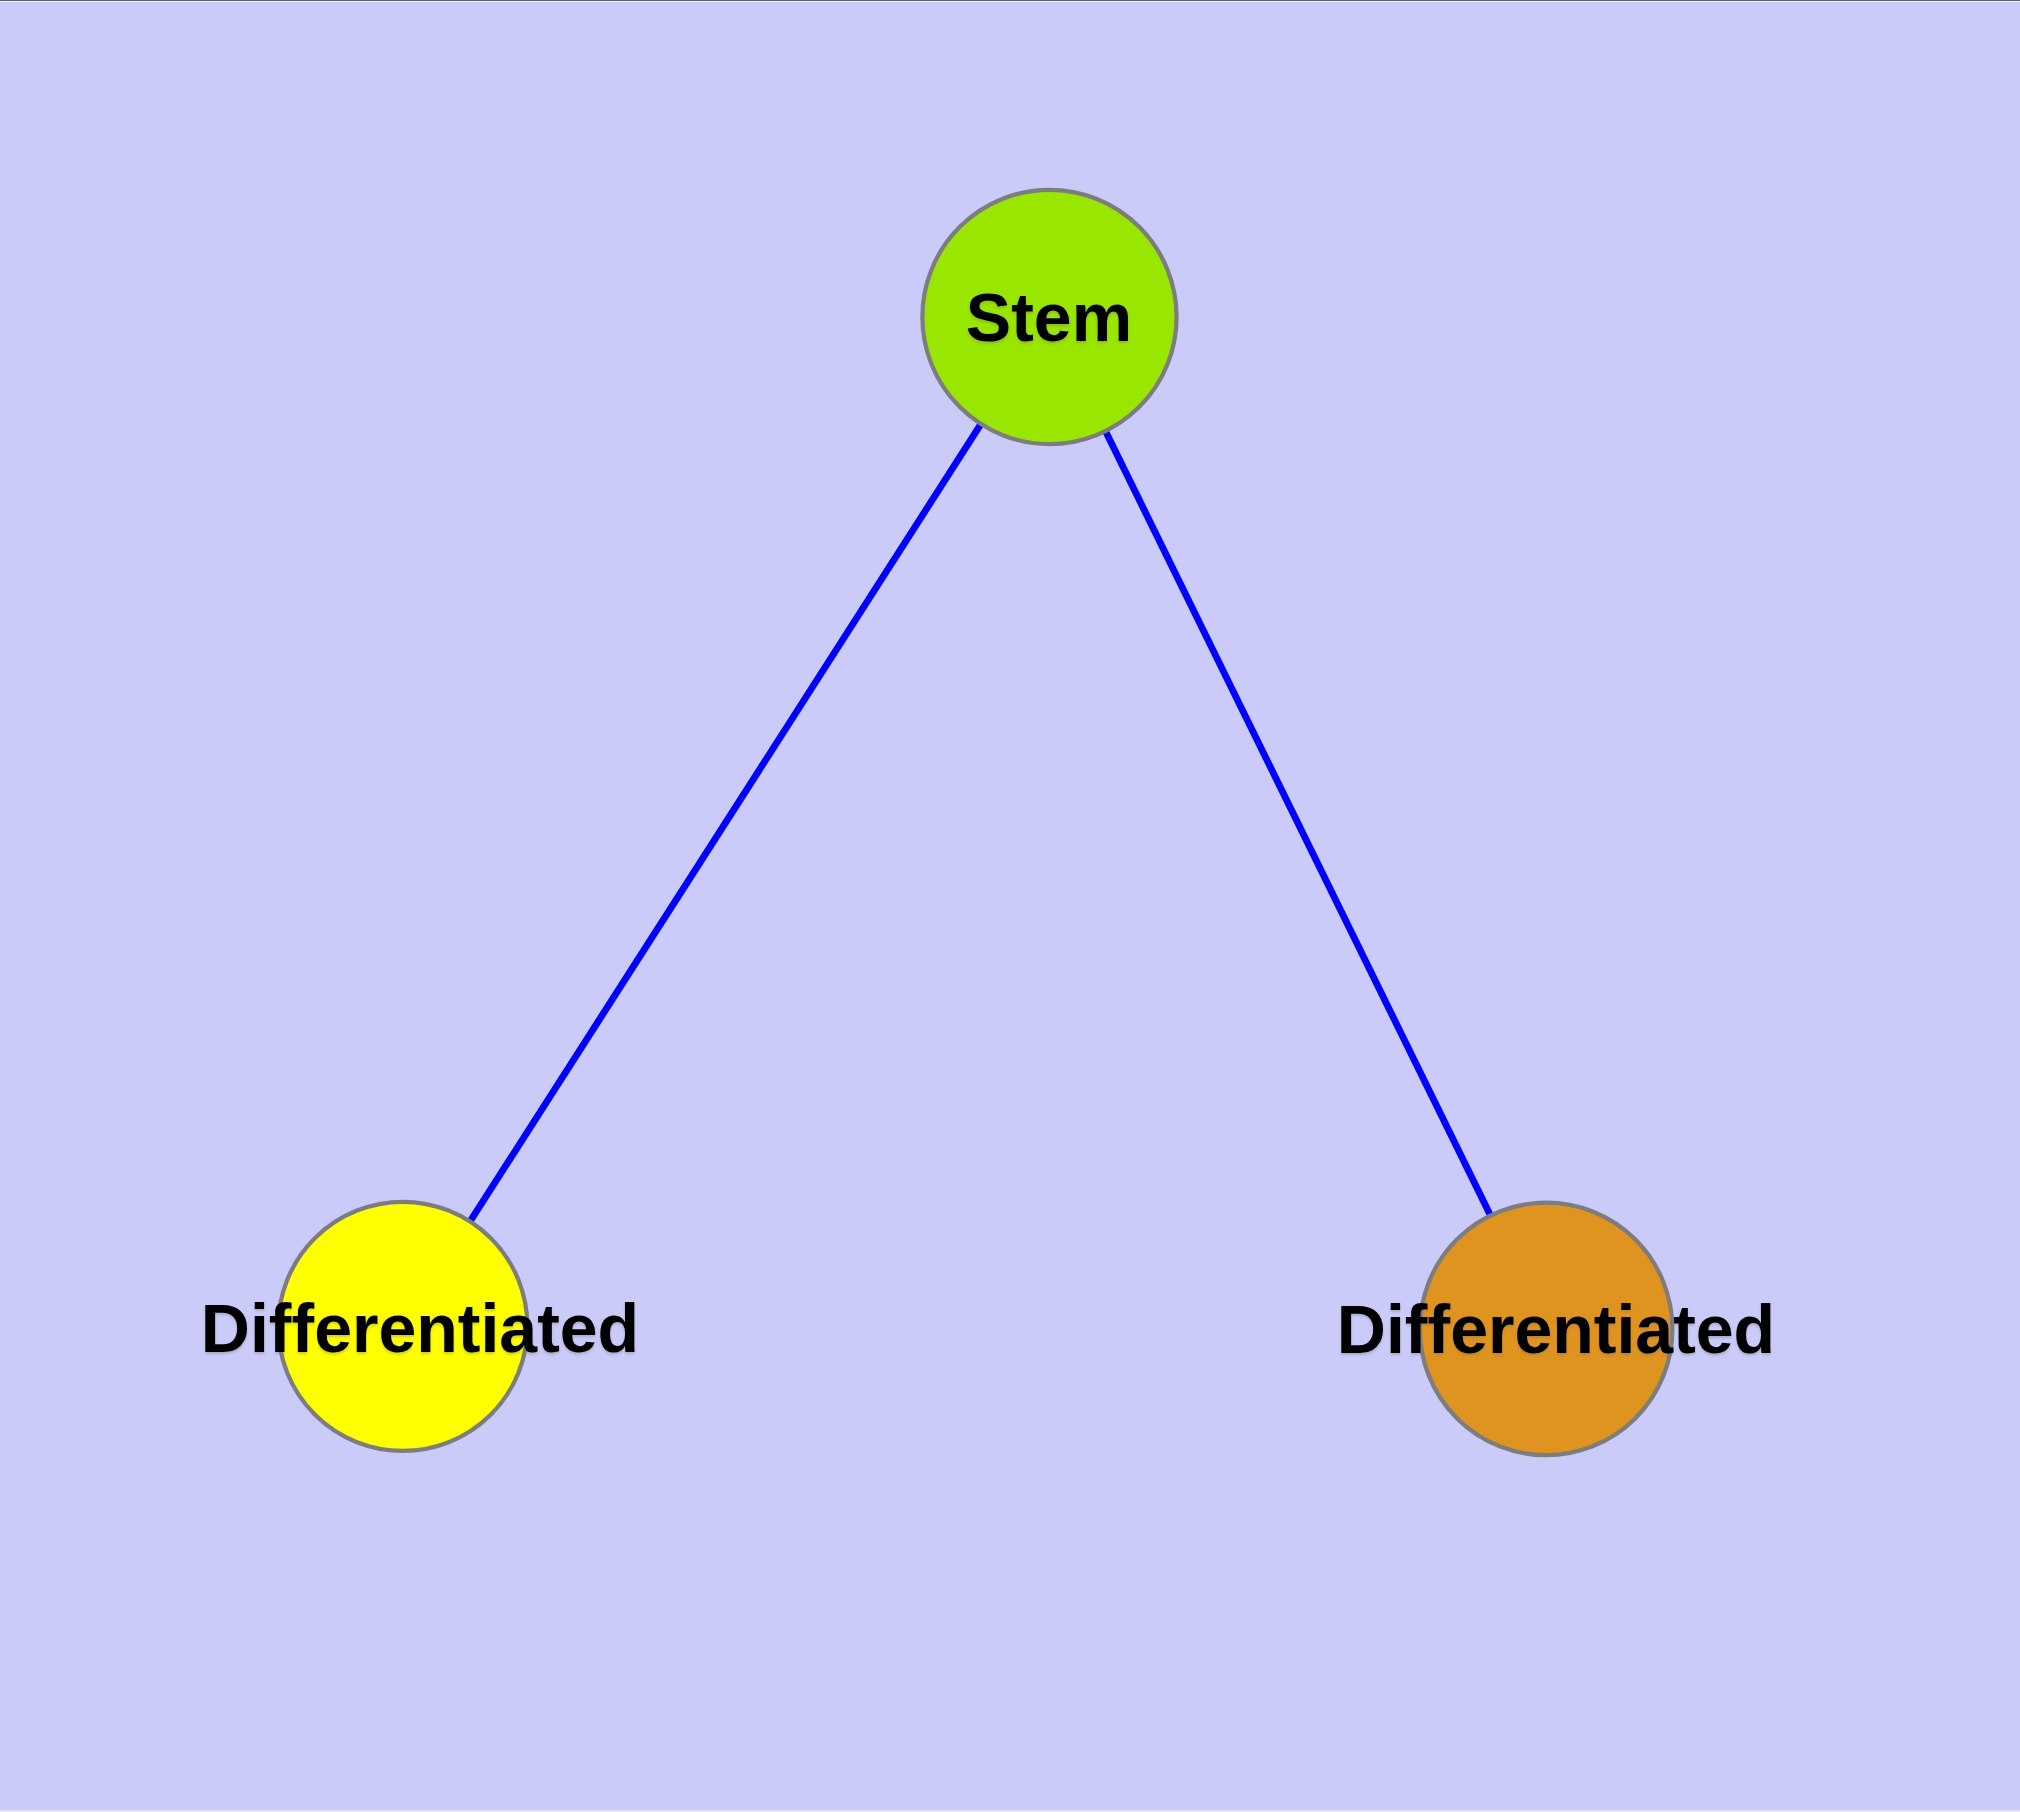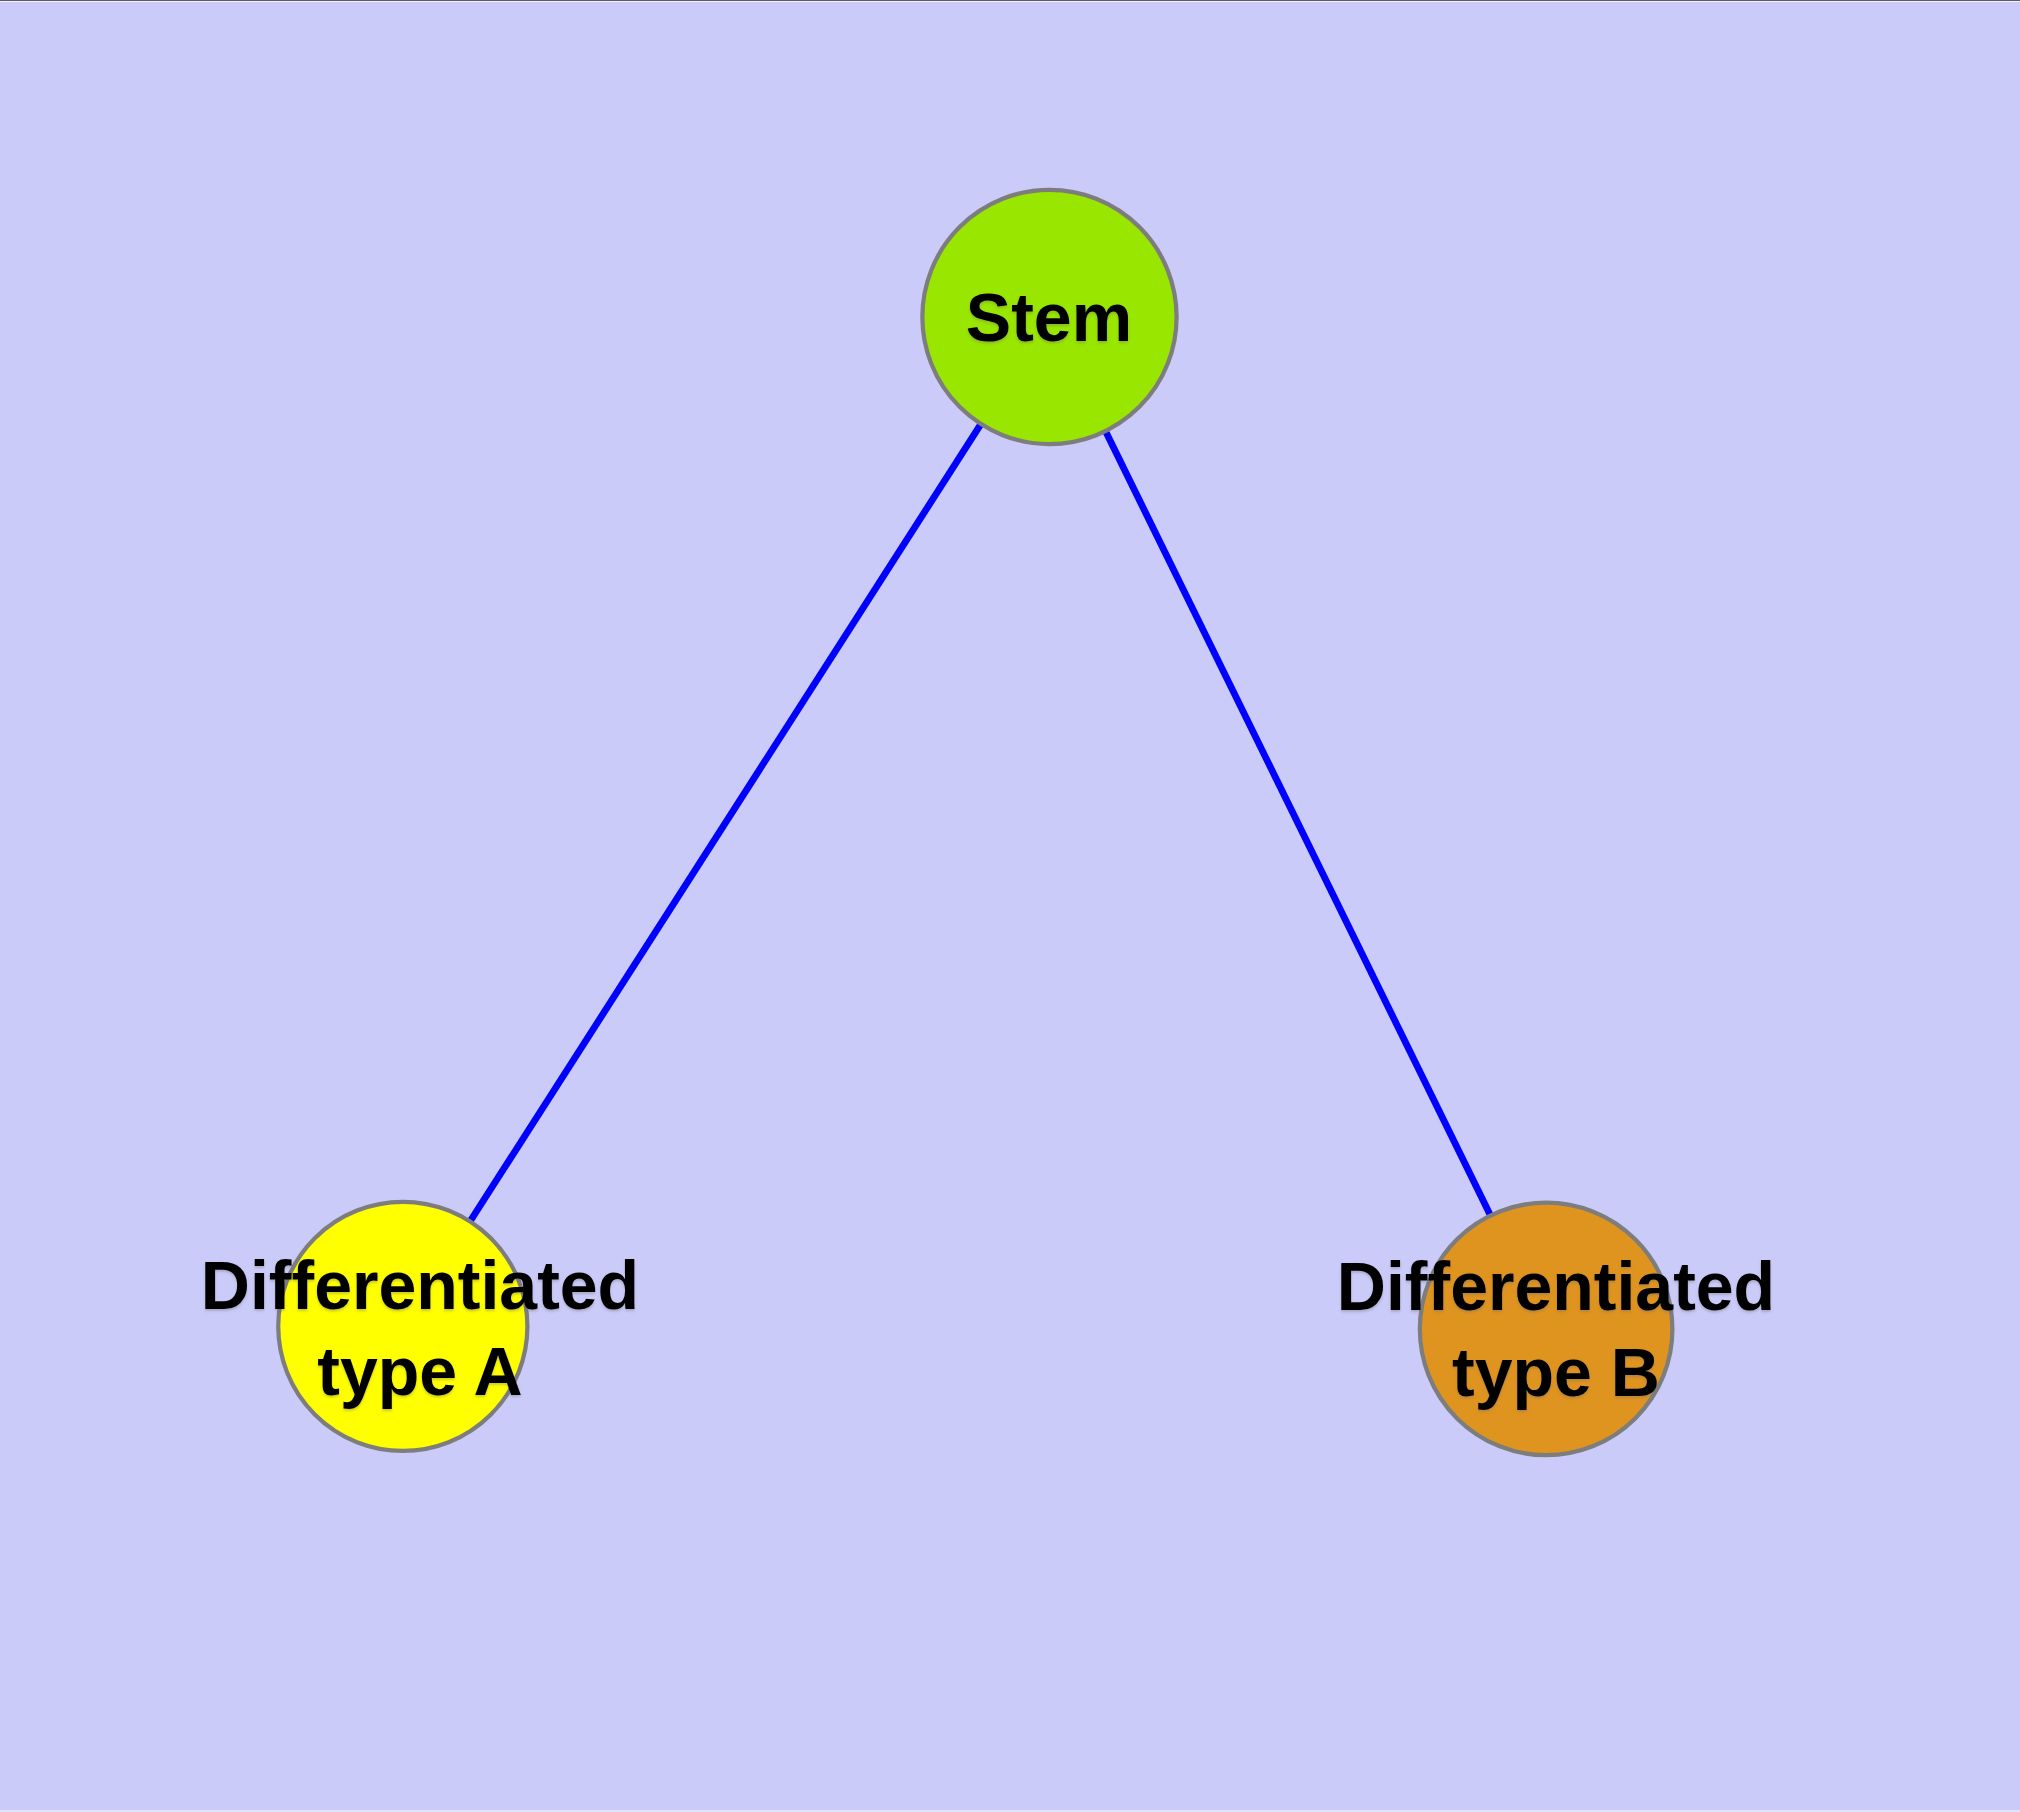--- a/index.html
+++ b/index.html
@@ -69,26 +69,24 @@
 
     <circle class="node" cx="1824" cy="1568" r="149" fill="#e09420" stroke="#7d7d7d"></circle>
   </svg>
 
   <div class="node-label" style="left:1049px; top:317px;">
     <span class="label-line">Stem</span>
   </div>
 
   <div class="node-label" style="left:420px; top:1328px;">
     <span class="label-line">Differentiated</span>
-    <span class="label-line">type A</span>
   </div>
 
   <div class="node-label" style="left:1556px; top:1329px;">
     <span class="label-line">Differentiated</span>
-    <span class="label-line">type B</span>
   </div>
 
   <div class="top-edge-dark"></div>
   <div class="top-edge-light"></div>
   <div class="bottom-edge-light"></div>
 
 </div>
 
 
 </body></html>

